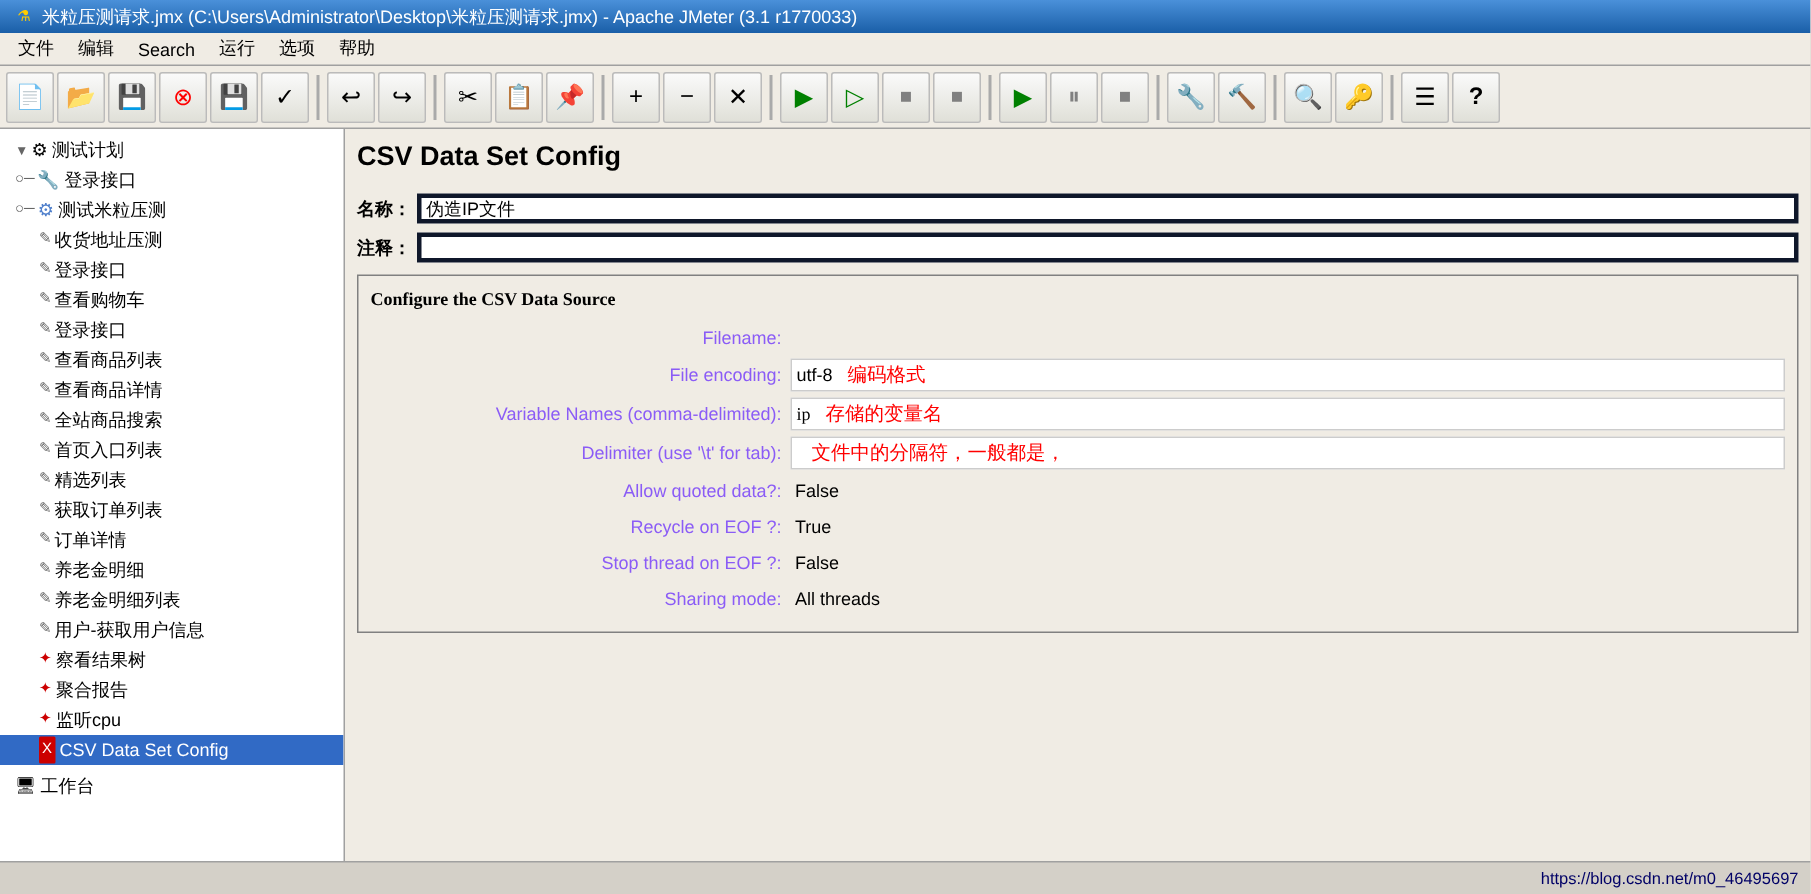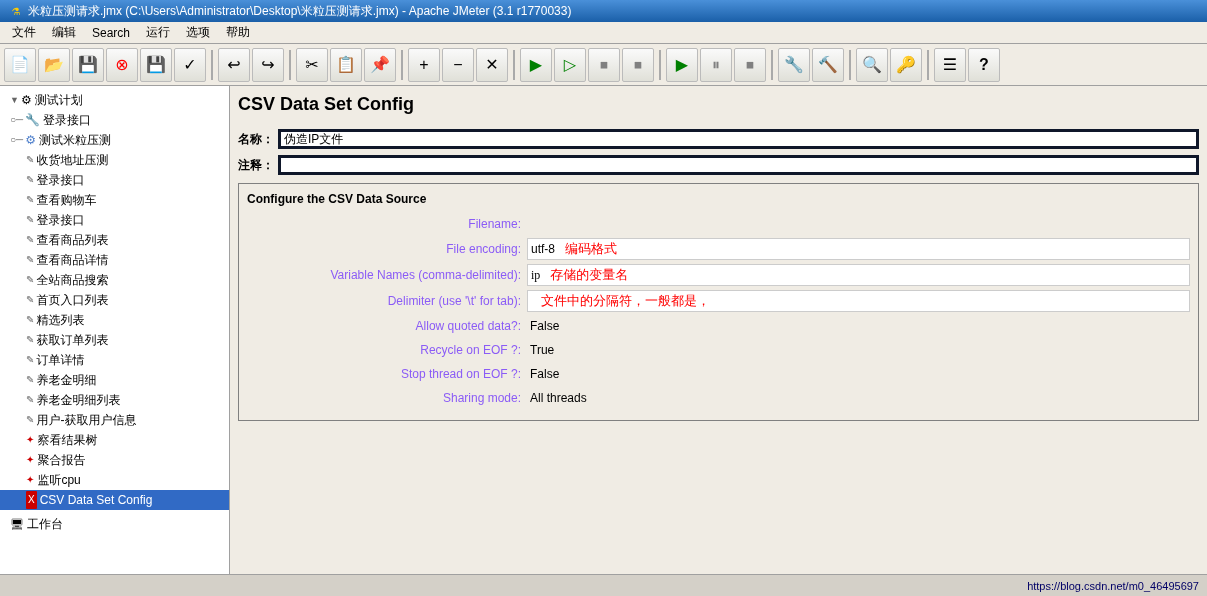--- a/index.html
+++ b/index.html
@@ -145,20 +145,21 @@
     .config-group {
       border: 1px solid #808080;
       padding: 8px;
       margin-top: 8px;
     }
     .config-group-title {
       font-size: 12px;
       font-weight: bold;
       margin-bottom: 8px;
       color: #000;
+      font-family: Liberation Serif, serif;
     }
 
     .config-row {
       display: flex;
       align-items: center;
       margin-bottom: 4px;
       min-height: 20px;
     }
     .config-label {
       text-align: right;

